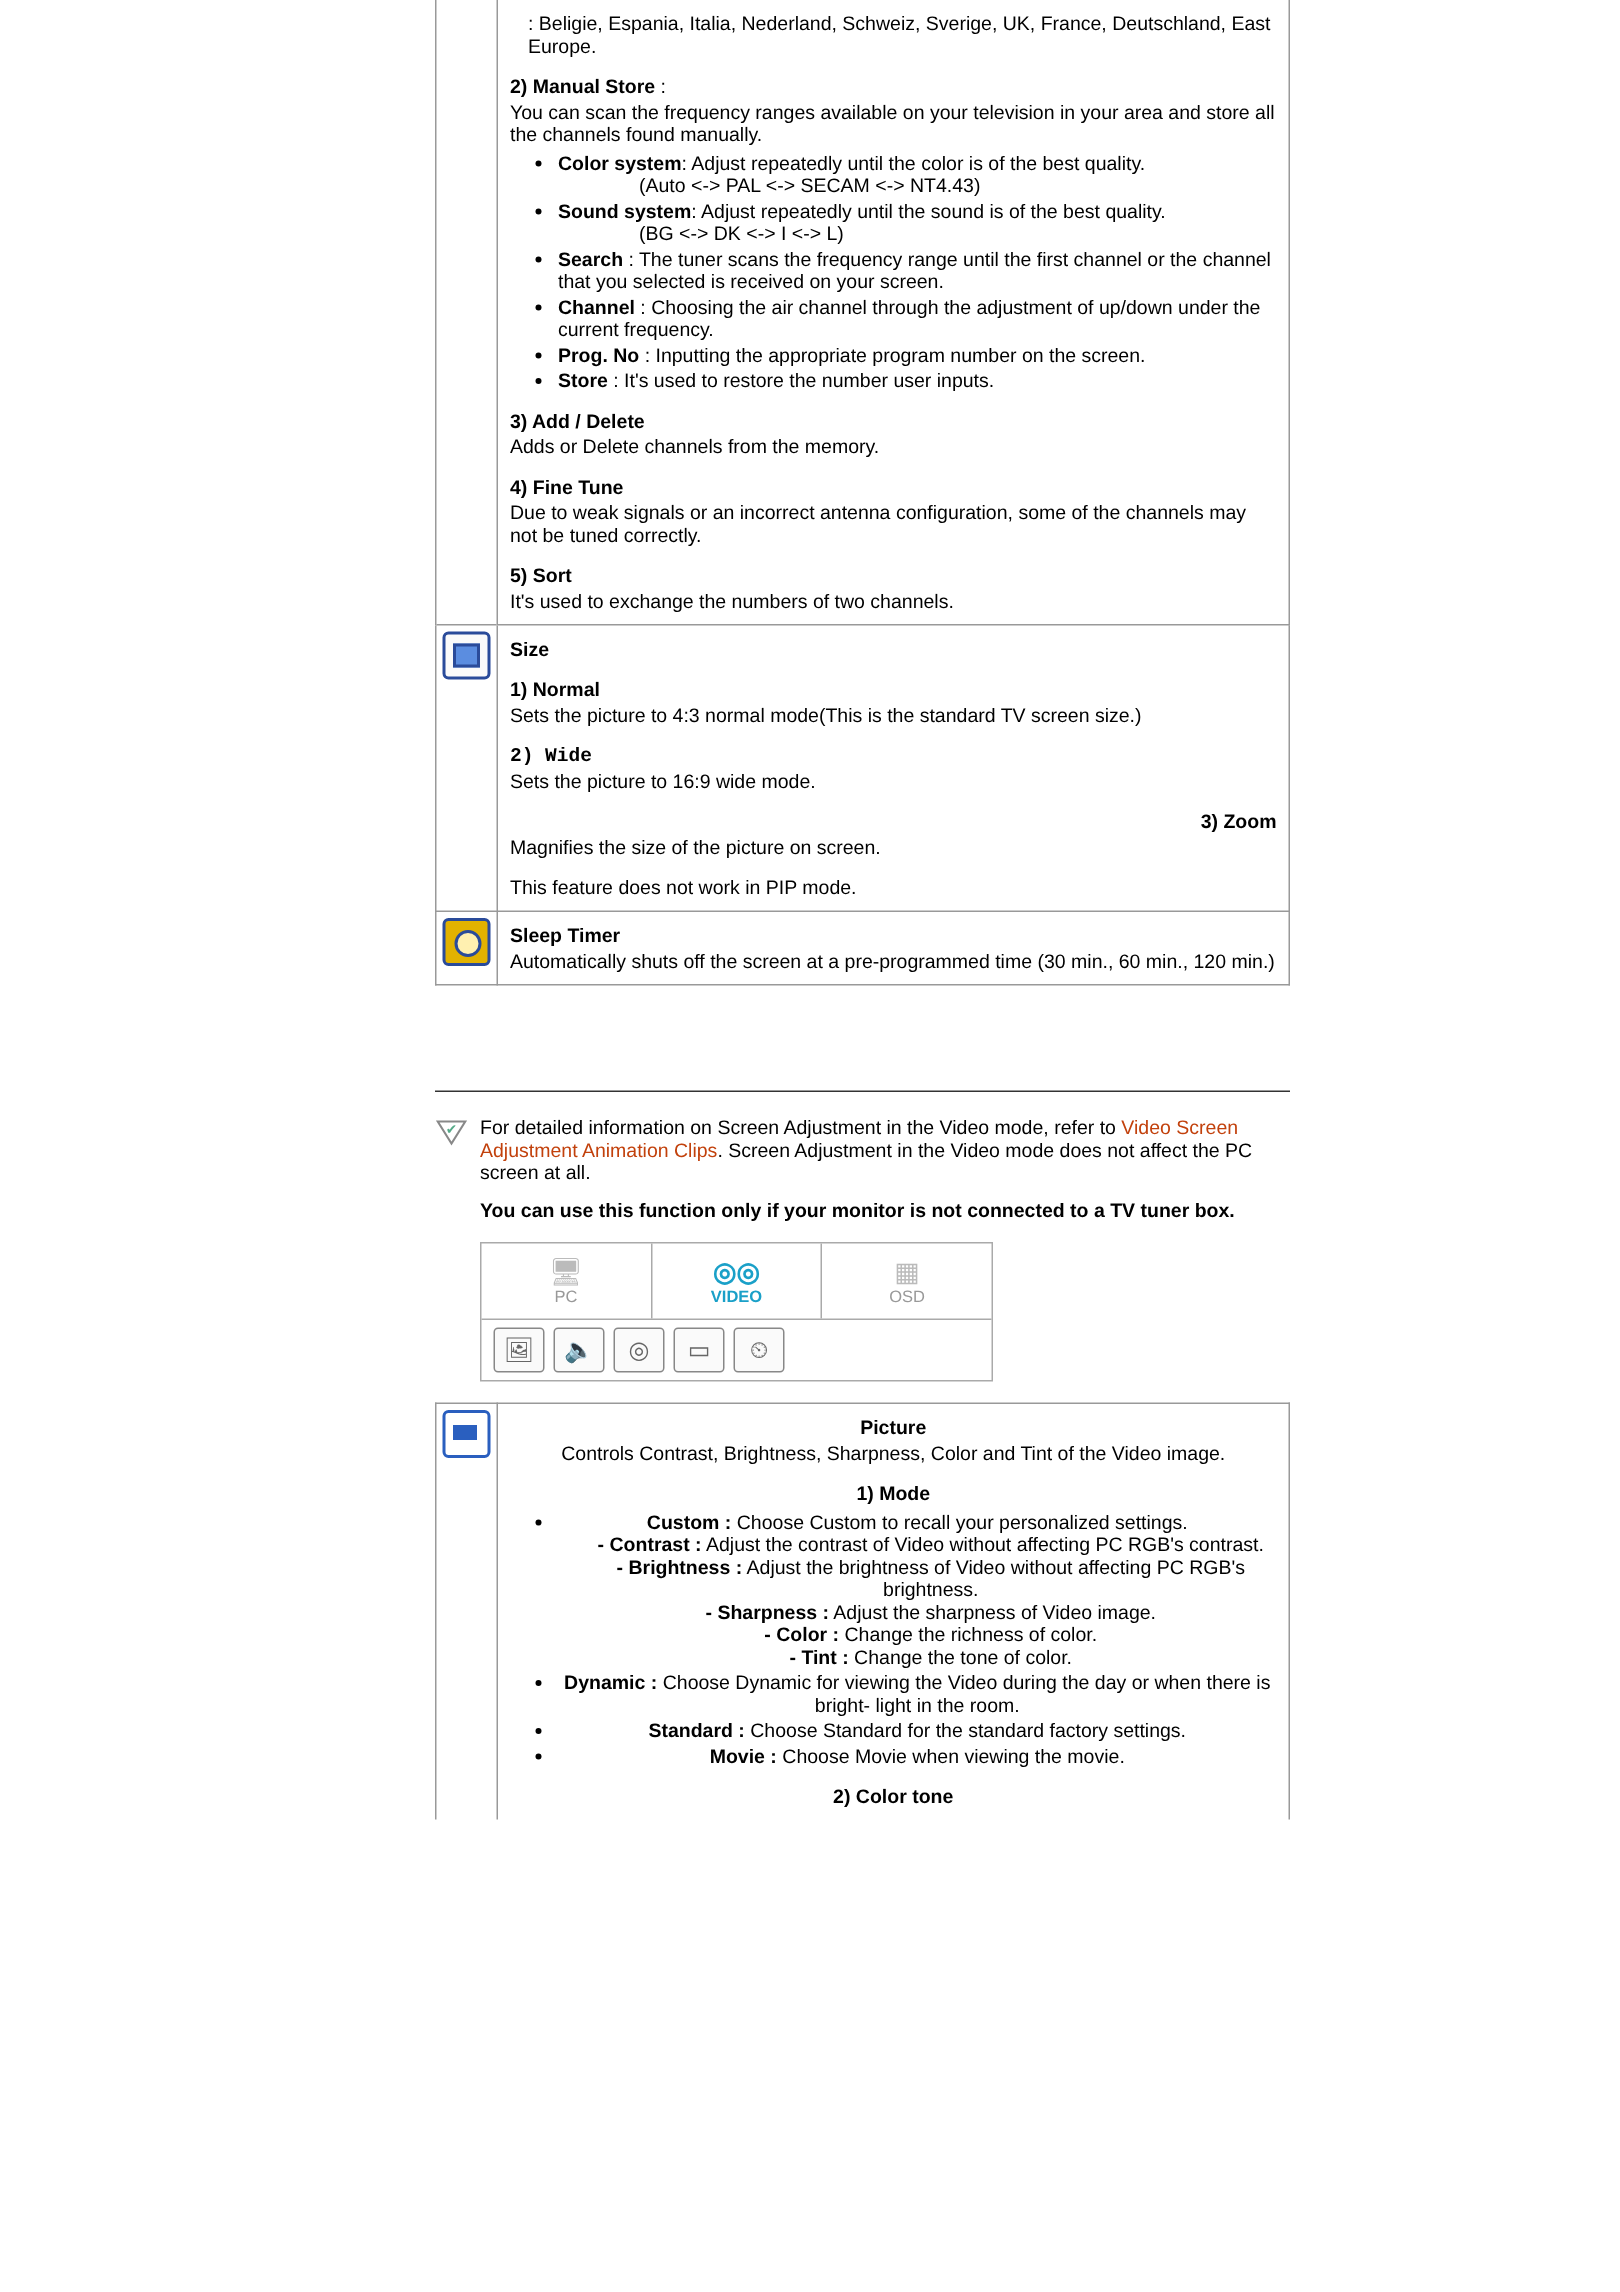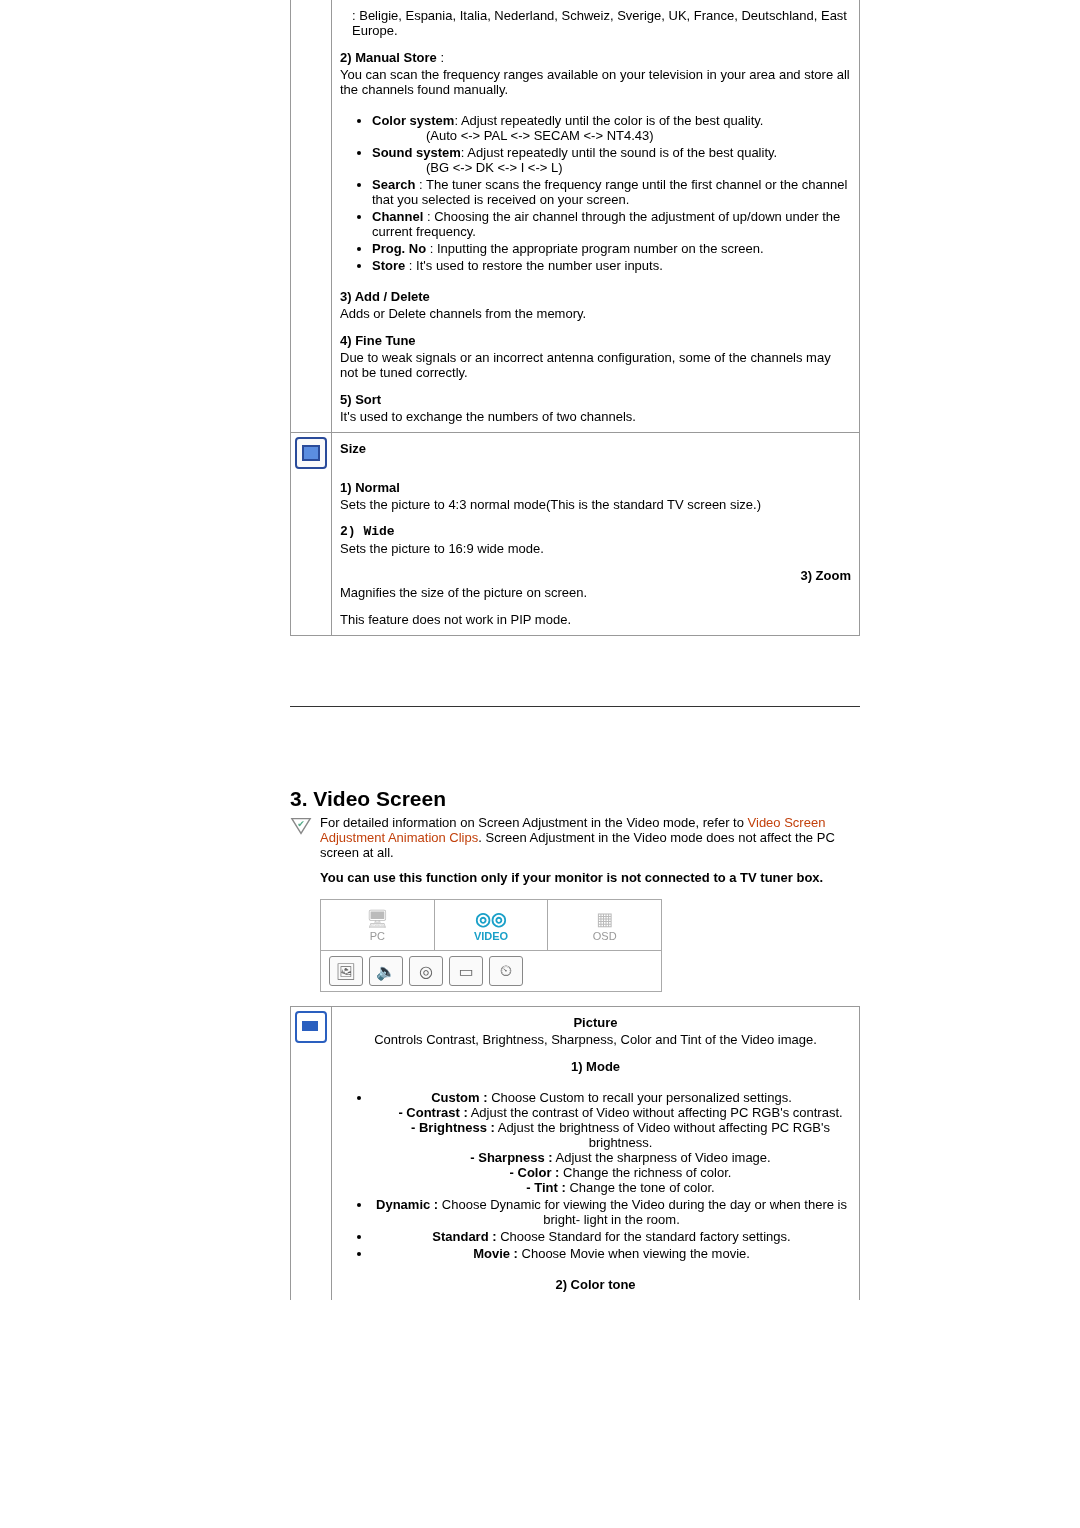--- a/index.html
+++ b/index.html
@@ -139,21 +139,21 @@
     width: 32px; height: 28px;
     border: 1px solid #888;
     border-radius: 3px;
     display: flex;
     align-items: center;
     justify-content: center;
     font-size: 16px;
     color: #666;
     background: #fafafa;
   }
-  ul.bullet { list-style: disc; padding-left: 32px; margin: 16px 0; }
+  ul.bullet { list-style: disc; padding-left: 32px; margin: 4px 0; }
   ul.bullet > li { margin-bottom: 2px; }
   .sub-dash { padding-left: 18px; }
   .indent1 { padding-left: 12px; }
   .indent2 { padding-left: 54px; }
   .para { margin: 2px 0; }
 </style>
 </head>
 <body>
 
 <div class="page">
@@ -202,34 +202,42 @@
           <div class="para bold" style="margin-top:12px;">5) Sort</div>
           <div class="para">It's used to exchange the numbers of two channels.</div>
         </td>
       </tr>
       <tr>
         <td class="icon-cell">
           <span class="icon-box size-icon"></span>
         </td>
         <td>
           <div class="para bold">Size</div>
-          <div class="para bold" style="margin-top:24px;">1) Normal</div>
+          <div class="para bold" style="margin-top:12px;">1) Normal</div>
           <div class="para">Sets the picture to 4:3 normal mode(This is the standard TV screen size.)</div>
           <div class="para bold" style="margin-top:12px;font-family:Liberation Mono, monospace;">2) Wide</div>
           <div class="para">Sets the picture to 16:9 wide mode.</div>
           <div class="para bold" style="margin-top:12px;text-align:right;">3) Zoom</div>
           <div class="para">Magnifies the size of the picture on screen.</div>
           <div class="para" style="margin-top:12px;">This feature does not work in PIP mode.</div>
         </td>
       </tr>
+      <tr>
+        <td class="icon-cell">
+          <span class="icon-box clock-icon"></span>
+        </td>
+        <td>
+          <div class="para bold">Sleep Timer</div>
+          <div class="para">Automatically shuts off the screen at a pre-programmed time (30 min., 60 min., 120 min.)</div>
+        </td>
+      </tr>
     </tbody>
       </table>
 
     <hr class="hr-line" style="margin-top:70px;">
-    <div class="section-heading">3. Video Screen</div>
 
     <div class="note-row">
       <span class="note-icon">
         <svg viewBox="0 0 24 24">
             <polygon points="2,4 22,4 12,20" fill="#fff" stroke="#888" stroke-width="1.5"></polygon>
             <text x="12" y="13" text-anchor="middle" font-size="10" fill="#5a8">✔</text>
           </svg>
       </span>
       <div>
         <span>For detailed information on Screen Adjustment in the Video mode, refer to </span><span class="link-blue">Video Screen Adjustment Animation Clips</span><span>. Screen Adjustment in the Video mode does not affect the PC screen at all.</span>

